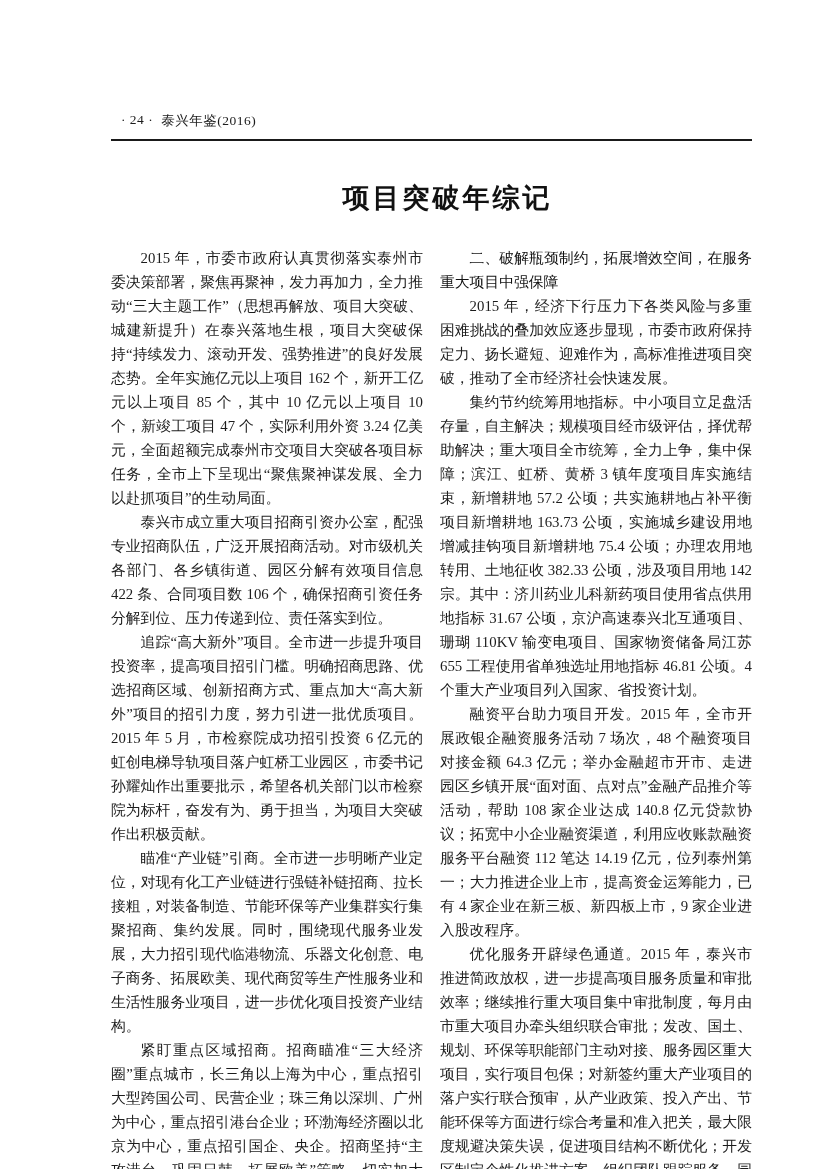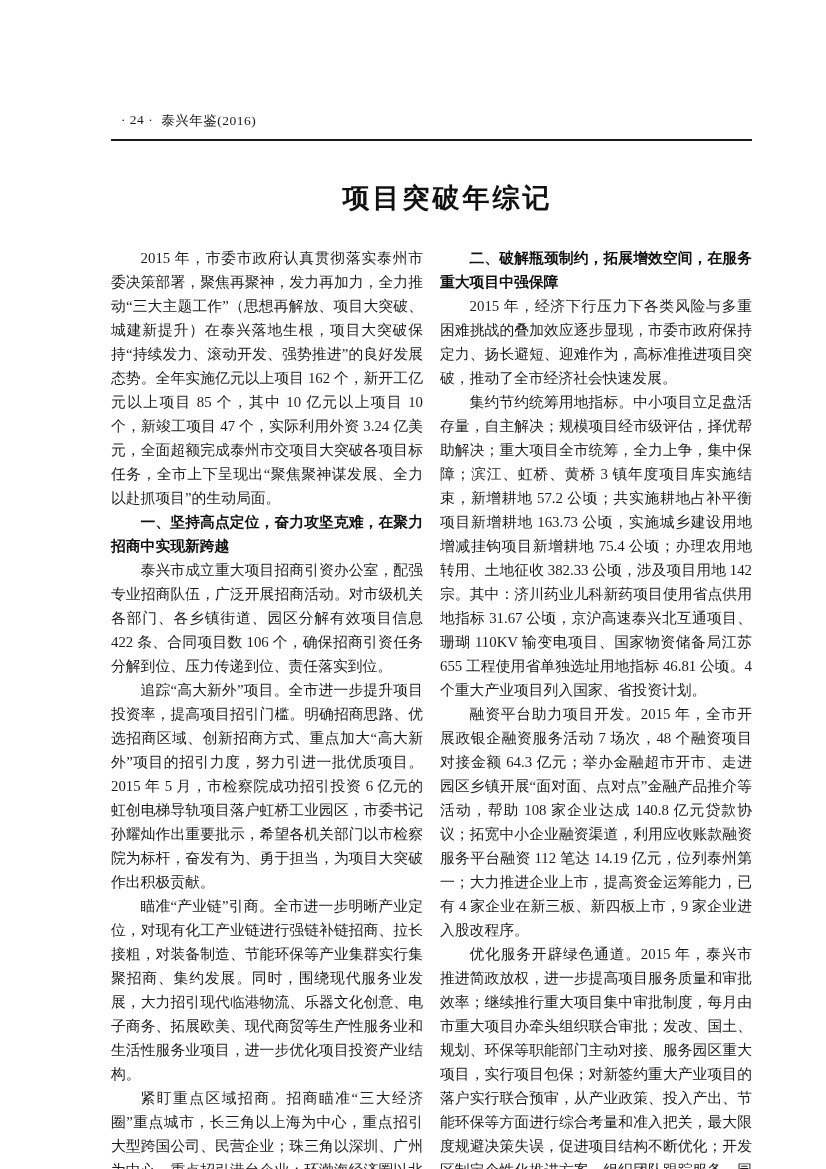--- a/index.html
+++ b/index.html
@@ -70,41 +70,40 @@
   .column p {
     margin: 0;
     padding: 0;
     text-indent: 2em;
   }
   .column p.continuation {
     text-indent: 0;
   }
   .column p.heading {
     font-family: "Liberation Sans", "DejaVu Sans", sans-serif;
-    font-weight: bold;
+    font-weight: normal;
     color: #111;
   }
 </style>
 </head>
 <body>
 
 <div class="page">
   <div class="content">
 
     <div class="running-head">
       <span class="page-no">· 24 ·</span>
       <span class="book-title">泰兴年鉴(2016)</span>
     </div>
 
     <div class="doc-title">项目突破年综记</div>
 
     <div class="columns">
       <div class="column">
         <p class="body">2015 年，市委市政府认真贯彻落实泰州市委决策部署，聚焦再聚神，发力再加力，全力推动“三大主题工作”（思想再解放、项目大突破、城建新提升）在泰兴落地生根，项目大突破保持“持续发力、滚动开发、强势推进”的良好发展态势。全年实施亿元以上项目 162 个，新开工亿元以上项目 85 个，其中 10 亿元以上项目 10 个，新竣工项目 47 个，实际利用外资 3.24 亿美元，全面超额完成泰州市交项目大突破各项目标任务，全市上下呈现出“聚焦聚神谋发展、全力以赴抓项目”的生动局面。</p>
-        <p class="heading">一、坚持高点定位，奋力攻坚克难，在聚力招商中实现新跨越</p>
         <p class="body">泰兴市成立重大项目招商引资办公室，配强专业招商队伍，广泛开展招商活动。对市级机关各部门、各乡镇街道、园区分解有效项目信息 422 条、合同项目数 106 个，确保招商引资任务分解到位、压力传递到位、责任落实到位。</p>
         <p class="body">追踪“高大新外”项目。全市进一步提升项目投资率，提高项目招引门槛。明确招商思路、优选招商区域、创新招商方式、重点加大“高大新外”项目的招引力度，努力引进一批优质项目。2015 年 5 月，市检察院成功招引投资 6 亿元的虹创电梯导轨项目落户虹桥工业园区，市委书记孙耀灿作出重要批示，希望各机关部门以市检察院为标杆，奋发有为、勇于担当，为项目大突破作出积极贡献。</p>
         <p class="body">瞄准“产业链”引商。全市进一步明晰产业定位，对现有化工产业链进行强链补链招商、拉长接粗，对装备制造、节能环保等产业集群实行集聚招商、集约发展。同时，围绕现代服务业发展，大力招引现代临港物流、乐器文化创意、电子商务、拓展欧美、现代商贸等生产性服务业和生活性服务业项目，进一步优化项目投资产业结构。</p>
         <p class="body">紧盯重点区域招商。招商瞄准“三大经济圈”重点城市，长三角以上海为中心，重点招引大型跨国公司、民营企业；珠三角以深圳、广州为中心，重点招引港台企业；环渤海经济圈以北京为中心，重点招引国企、央企。招商坚持“主攻港台、巩固日韩、拓展欧美”策略，切实加大港台资本招引力度，欧美资本招引重点瞄准世界 500 强企业，开展有针对性的招商活动。</p>
 
       </div>
       <div class="column">
         <p class="heading">二、破解瓶颈制约，拓展增效空间，在服务重大项目中强保障</p>
         <p class="body">2015 年，经济下行压力下各类风险与多重困难挑战的叠加效应逐步显现，市委市政府保持定力、扬长避短、迎难作为，高标准推进项目突破，推动了全市经济社会快速发展。</p>
         <p class="body">集约节约统筹用地指标。中小项目立足盘活存量，自主解决；规模项目经市级评估，择优帮助解决；重大项目全市统筹，全力上争，集中保障；滨江、虹桥、黄桥 3 镇年度项目库实施结束，新增耕地 57.2 公顷；共实施耕地占补平衡项目新增耕地 163.73 公顷，实施城乡建设用地增减挂钩项目新增耕地 75.4 公顷；办理农用地转用、土地征收 382.33 公顷，涉及项目用地 142 宗。其中：济川药业儿科新药项目使用省点供用地指标 31.67 公顷，京沪高速泰兴北互通项目、珊瑚 110KV 输变电项目、国家物资储备局江苏 655 工程使用省单独选址用地指标 46.81 公顷。4 个重大产业项目列入国家、省投资计划。</p>

